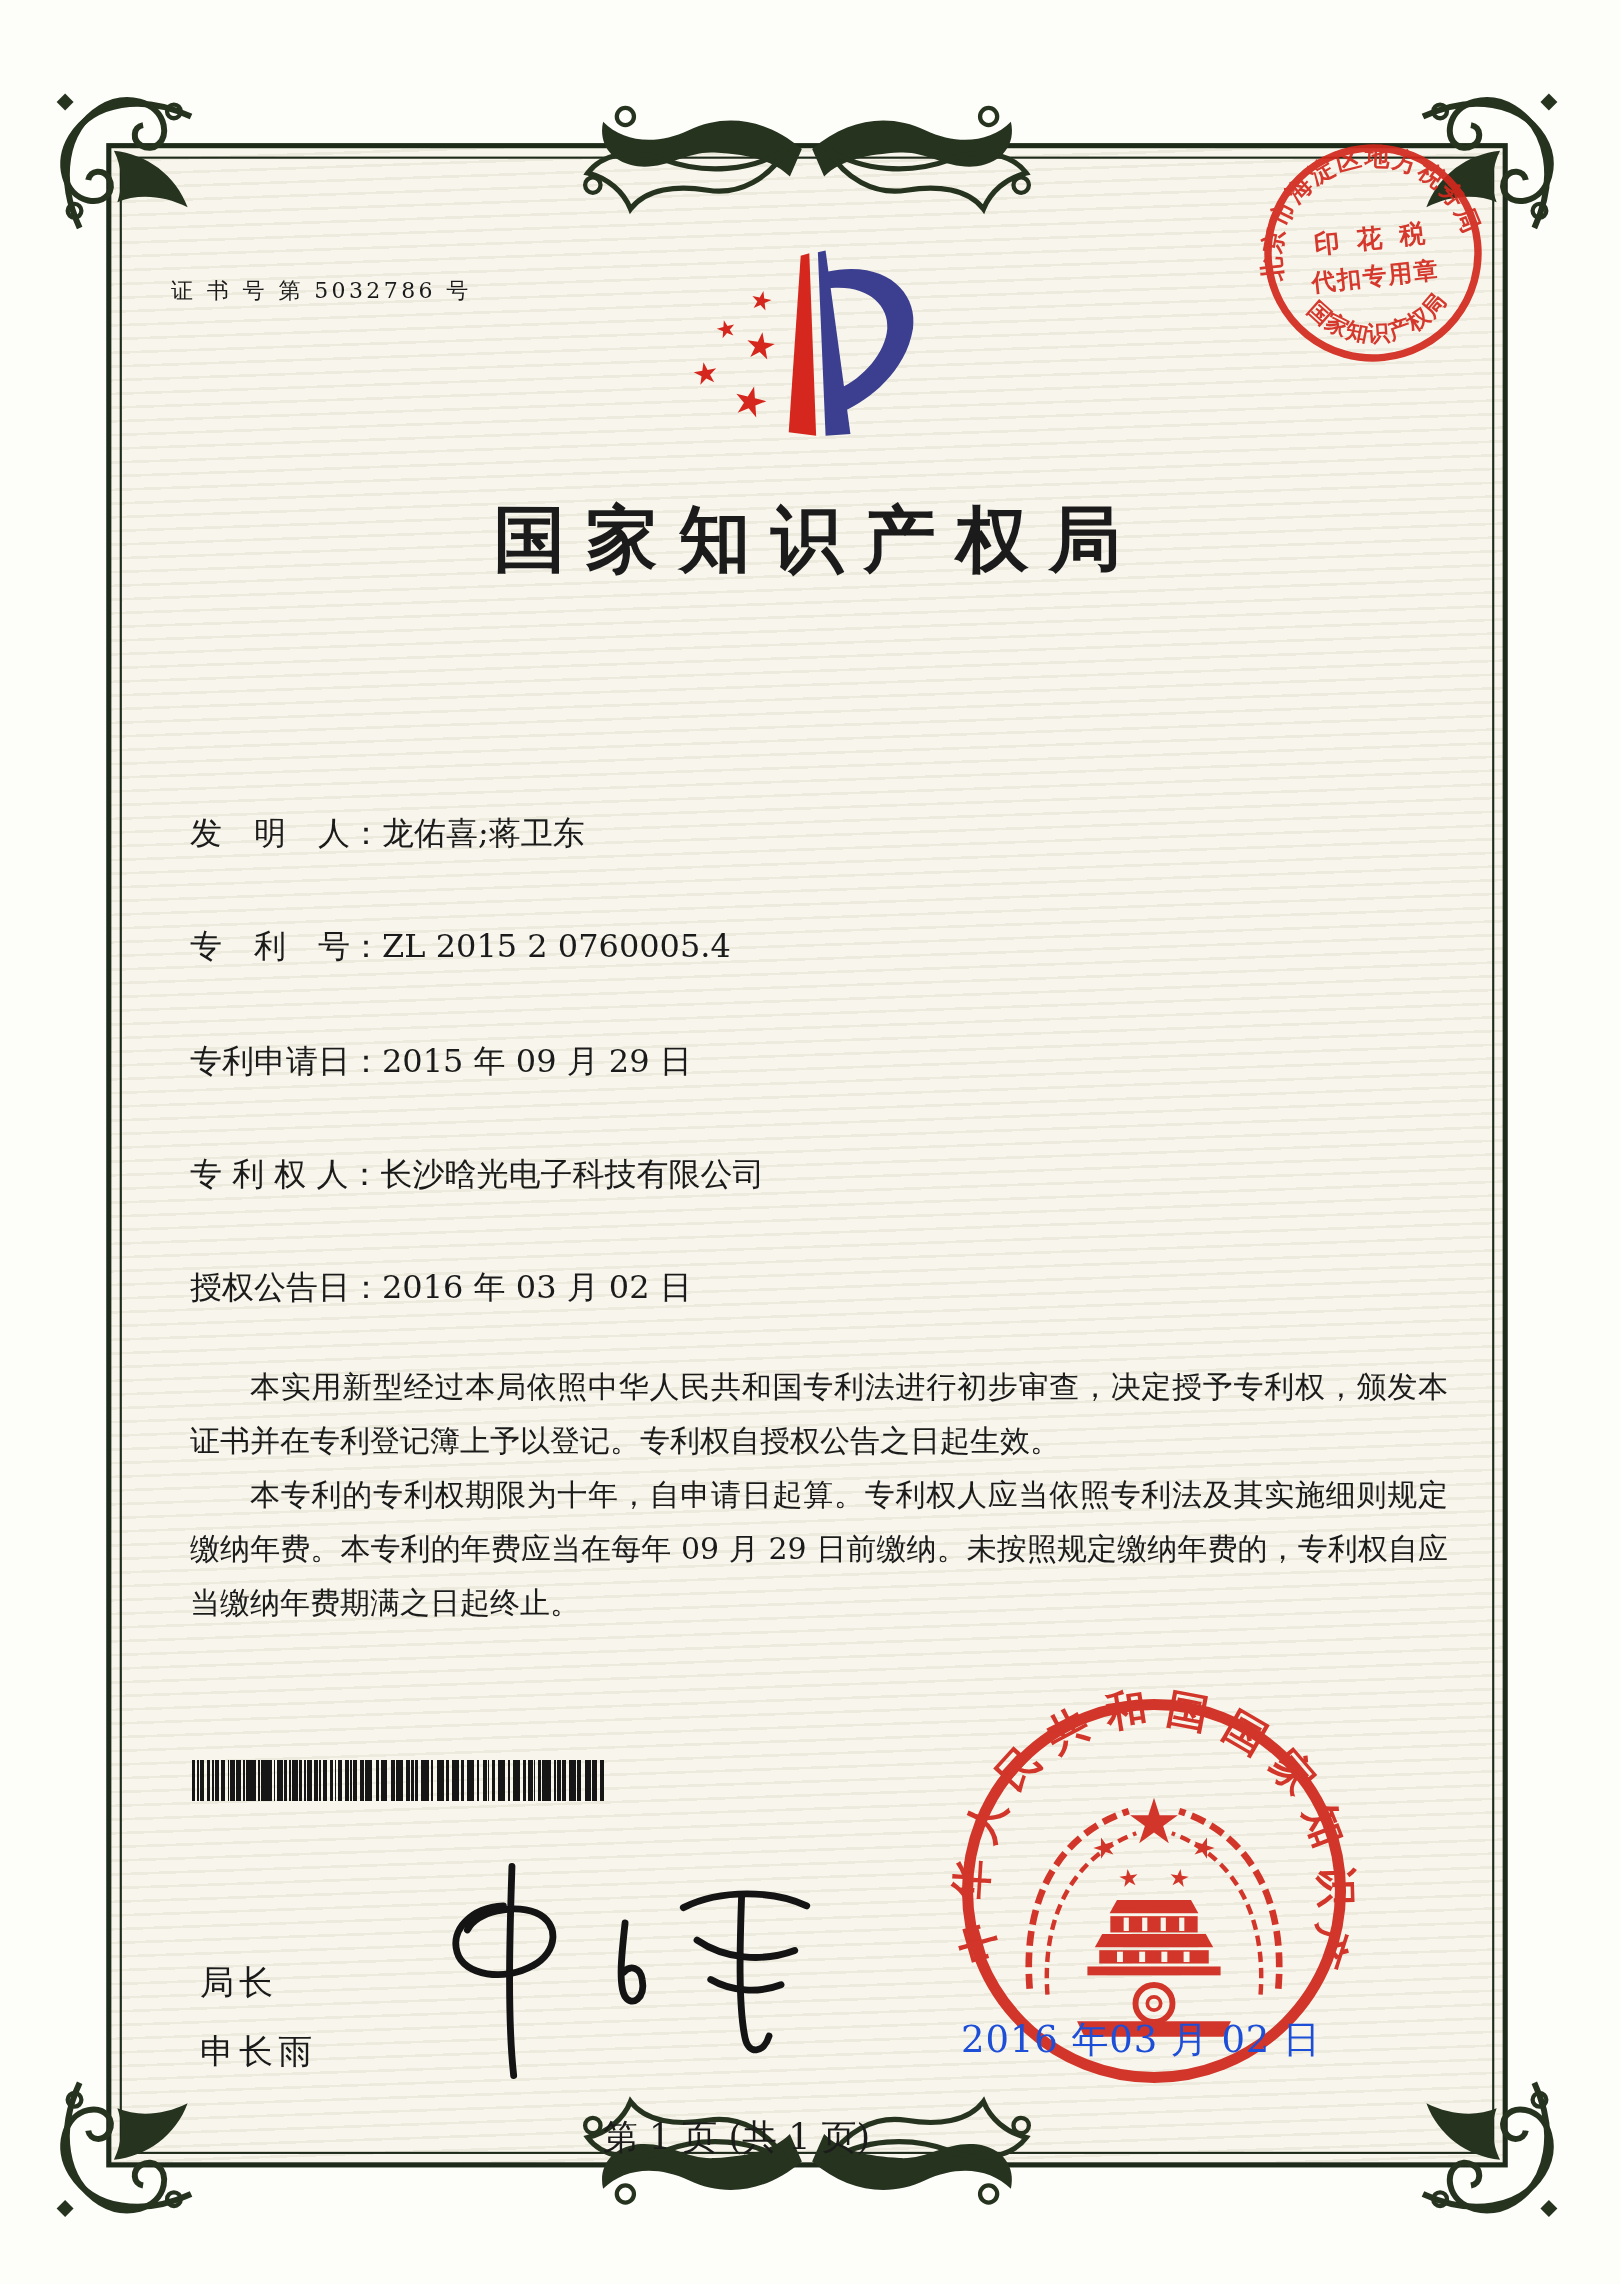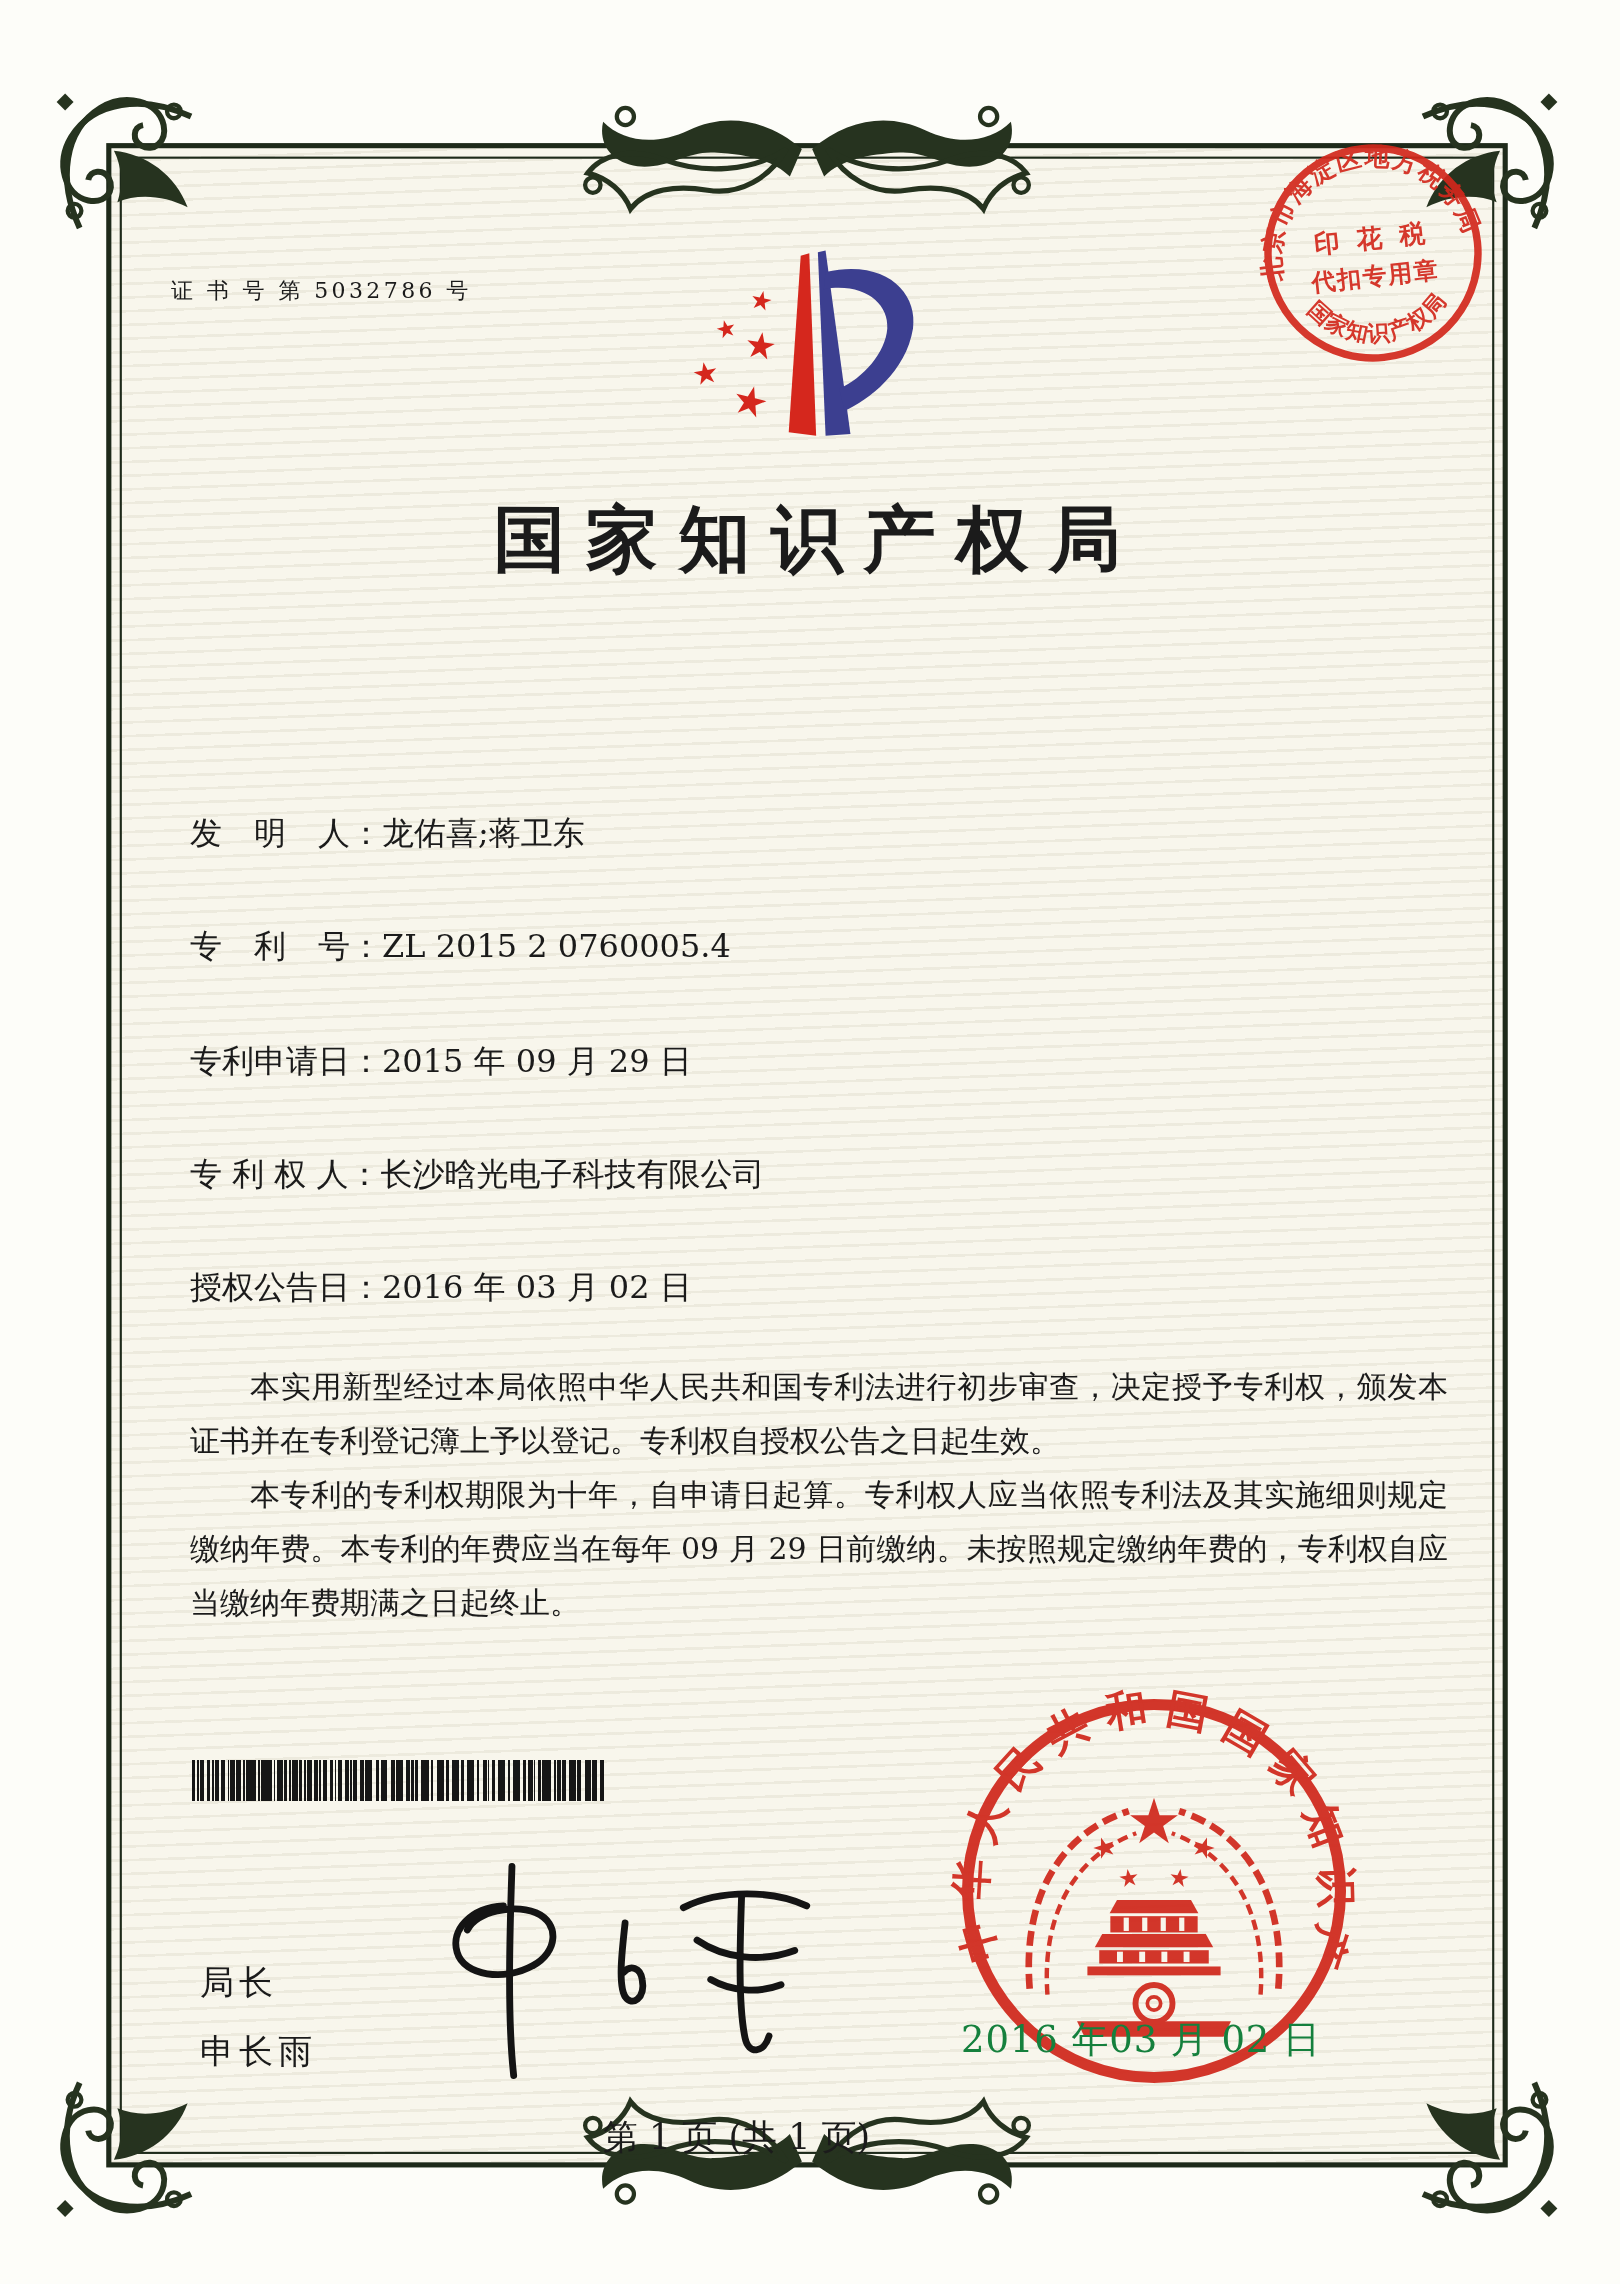--- a/index.html
+++ b/index.html
@@ -21,21 +21,21 @@
   .body-text p{margin:0;text-indent:2em;}
   .barcode{position:absolute;left:192px;top:1760px;width:413px;height:41px;
      background:
        repeating-linear-gradient(90deg,#161616 0 2.6px,rgba(0,0,0,0) 2.6px 7.7px),
        repeating-linear-gradient(90deg,#161616 0 3.4px,rgba(0,0,0,0) 3.4px 14.6px),
        repeating-linear-gradient(90deg,#161616 0 1.7px,rgba(0,0,0,0) 1.7px 5.1px);}
   .director-label{position:absolute;left:200px;top:1960px;font-size:34px;letter-spacing:5.1px;}
   .director-name{position:absolute;left:200px;top:2029px;font-size:34px;letter-spacing:5.1px;}
   svg.signature{position:absolute;left:368px;top:1851px;}
   svg.seal{position:absolute;left:932px;top:1669px;opacity:.93;}
-  .seal-date{position:absolute;left:961px;top:2015px;font-size:37px;letter-spacing:0.9px;color:#15803d;}
+  .seal-date{position:absolute;left:961px;top:2015px;font-size:37px;letter-spacing:0.9px;color:#1d4ed8;}
   .footer{position:absolute;left:548px;top:2114px;width:377px;text-align:center;font-size:35px;}
   .orn{color:#26331f;}
 </style>
 </head>
 <body>
 
 <div class="page">
 
   <div class="inner-paper"></div>
 

